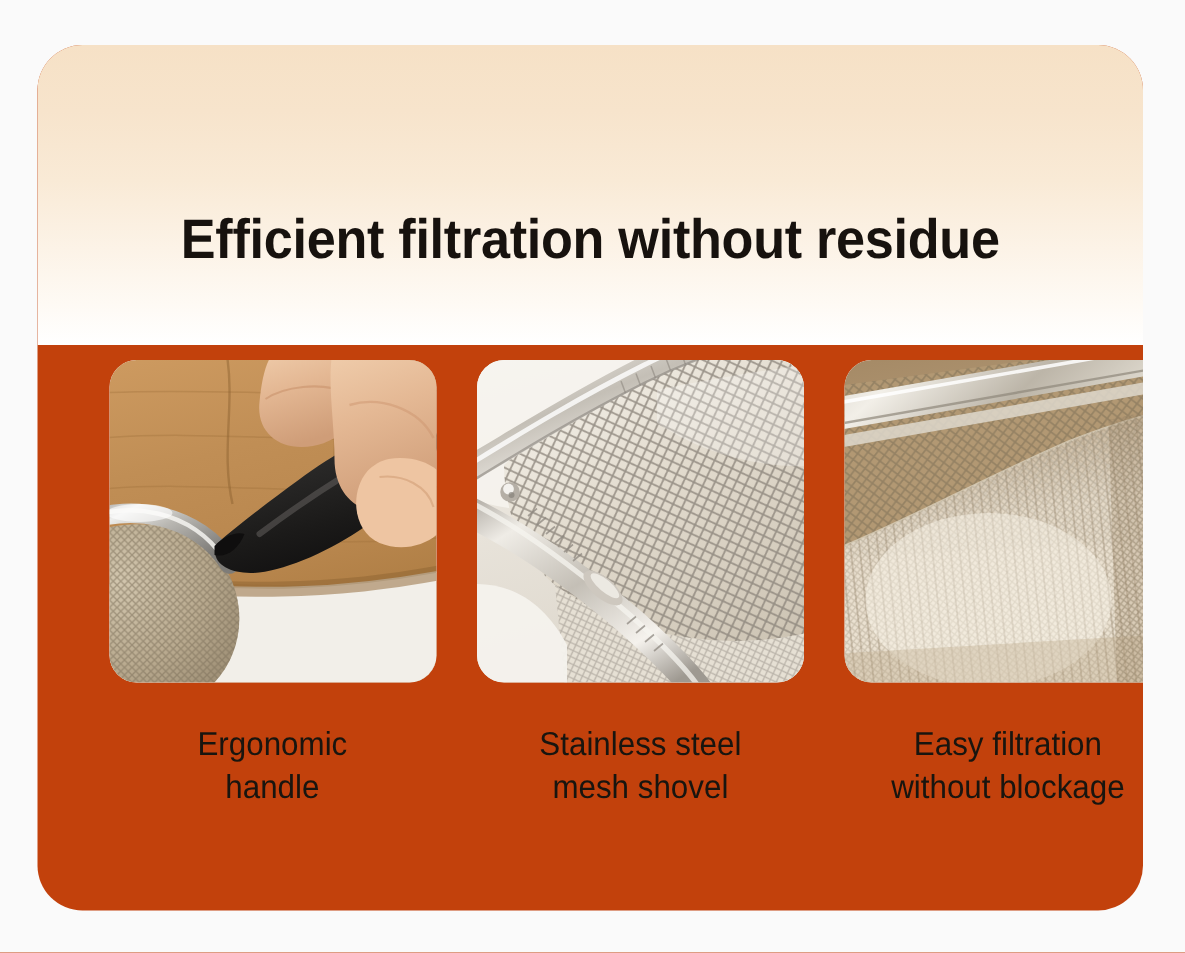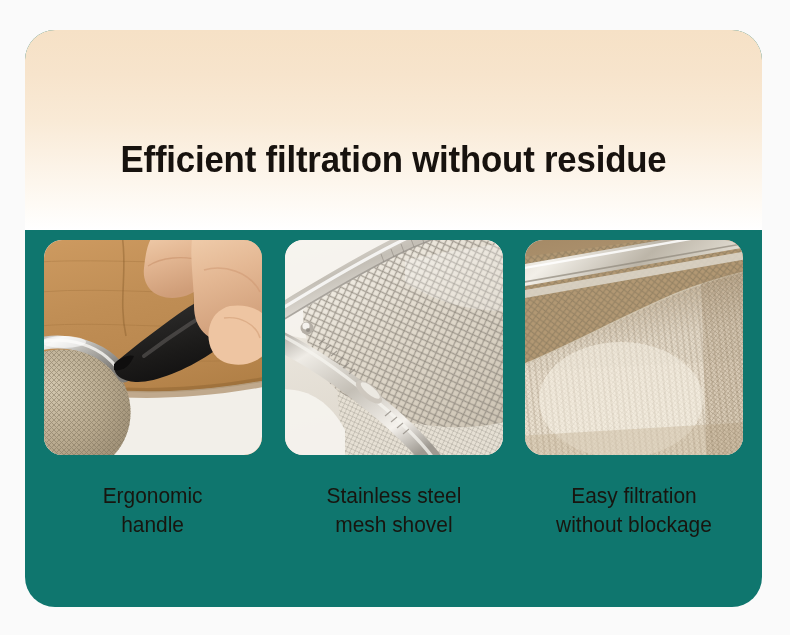--- a/index.html
+++ b/index.html
@@ -20,21 +20,21 @@
     height: 635px;
   }
 
   
   .card {
     position: absolute;
     left: 25px;
     top: 30px;
     width: 737px;
     height: 577px;
-    background: #0f766e;
+    background: #c2410c;
     border-radius: 30px;
     overflow: hidden;
   }
 
   
   .hero-gradient {
     position: absolute;
     left: 0;
     top: 0;
     width: 100%;
@@ -72,20 +72,21 @@
     top: 210px;
     width: 697px;
     display: flex;
     justify-content: space-between;
   }
   .feature {
     width: 216px;
     display: flex;
     flex-direction: column;
     align-items: center;
+    margin-left: 29px;
   }
 
   .thumb {
     width: 218px;
     height: 215px;
     border-radius: 18px;
     overflow: hidden;
     position: relative;
     background: #e9e3da;
   }

